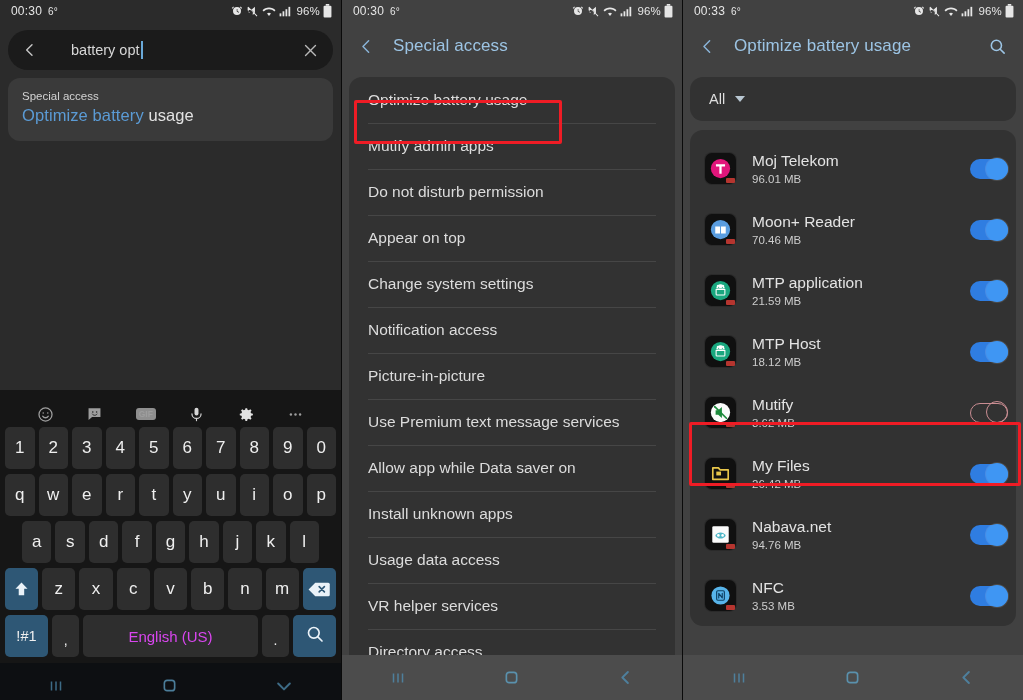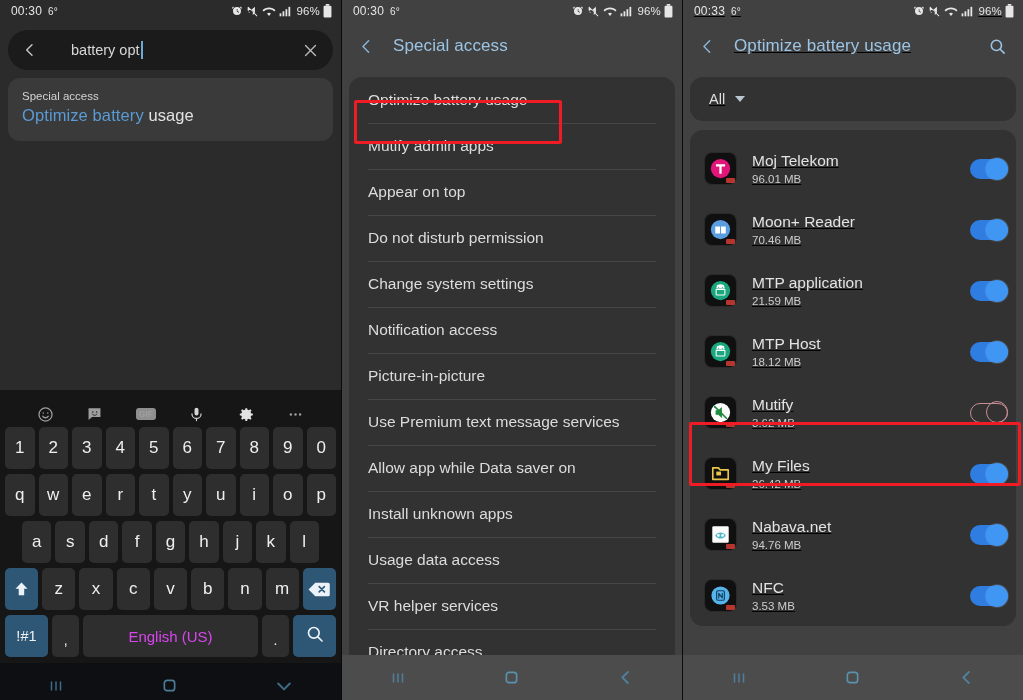--- a/index.html
+++ b/index.html
@@ -120,21 +120,21 @@
   .li + .li::before {
     content: ""; position: absolute; top: 0; left: 19px; right: 19px;
     height: 1px; background: #464646;
   }
   .redbox {
     position: absolute; border: 3px solid #ef1c25; border-radius: 2px;
     pointer-events: none;
   }
 
   
-  .p3 { background: #f0abfc; text-decoration: underline; }
+  .p3 { background: #f0abfc; }
   .p3-body { height: 678px; background: #414141; position: relative; }
   .filter-card {
     margin: 7px 7px 0 7px; background: #323232; border-radius: 13px;
     height: 44px; display: flex; align-items: center; padding: 0 19px;
   }
   .filter-card .flabel { font-size: 14.5px; color: #dedede; }
   .filter-card .caretdown {
     margin-left: 10px; width: 0; height: 0;
     border-left: 5px solid transparent; border-right: 5px solid transparent;
     border-top: 6px solid #b9c7d2;
@@ -426,22 +426,22 @@
             <svg width="17" height="17" viewBox="0 0 24 24" fill="none" stroke="#8ab4d8" stroke-width="2.1" stroke-linecap="round" stroke-linejoin="round">
               <polyline points="15,4 7,12 15,20"></polyline>
             </svg>
           </span>
         <span class="title">Special access</span>
       </div>
 
       <div class="list-card">
         <div class="li">Optimize battery usage</div>
         <div class="li">Mutify admin apps</div>
+        <div class="li">Do not disturb permission</div>
         <div class="li">Appear on top</div>
-        <div class="li">Do not disturb permission</div>
         <div class="li">Change system settings</div>
         <div class="li">Notification access</div>
         <div class="li">Picture-in-picture</div>
         <div class="li">Use Premium text message services</div>
         <div class="li">Allow app while Data saver on</div>
         <div class="li">Install unknown apps</div>
         <div class="li">Usage data access</div>
         <div class="li">VR helper services</div>
         <div class="li">Directory access</div>
       </div>

